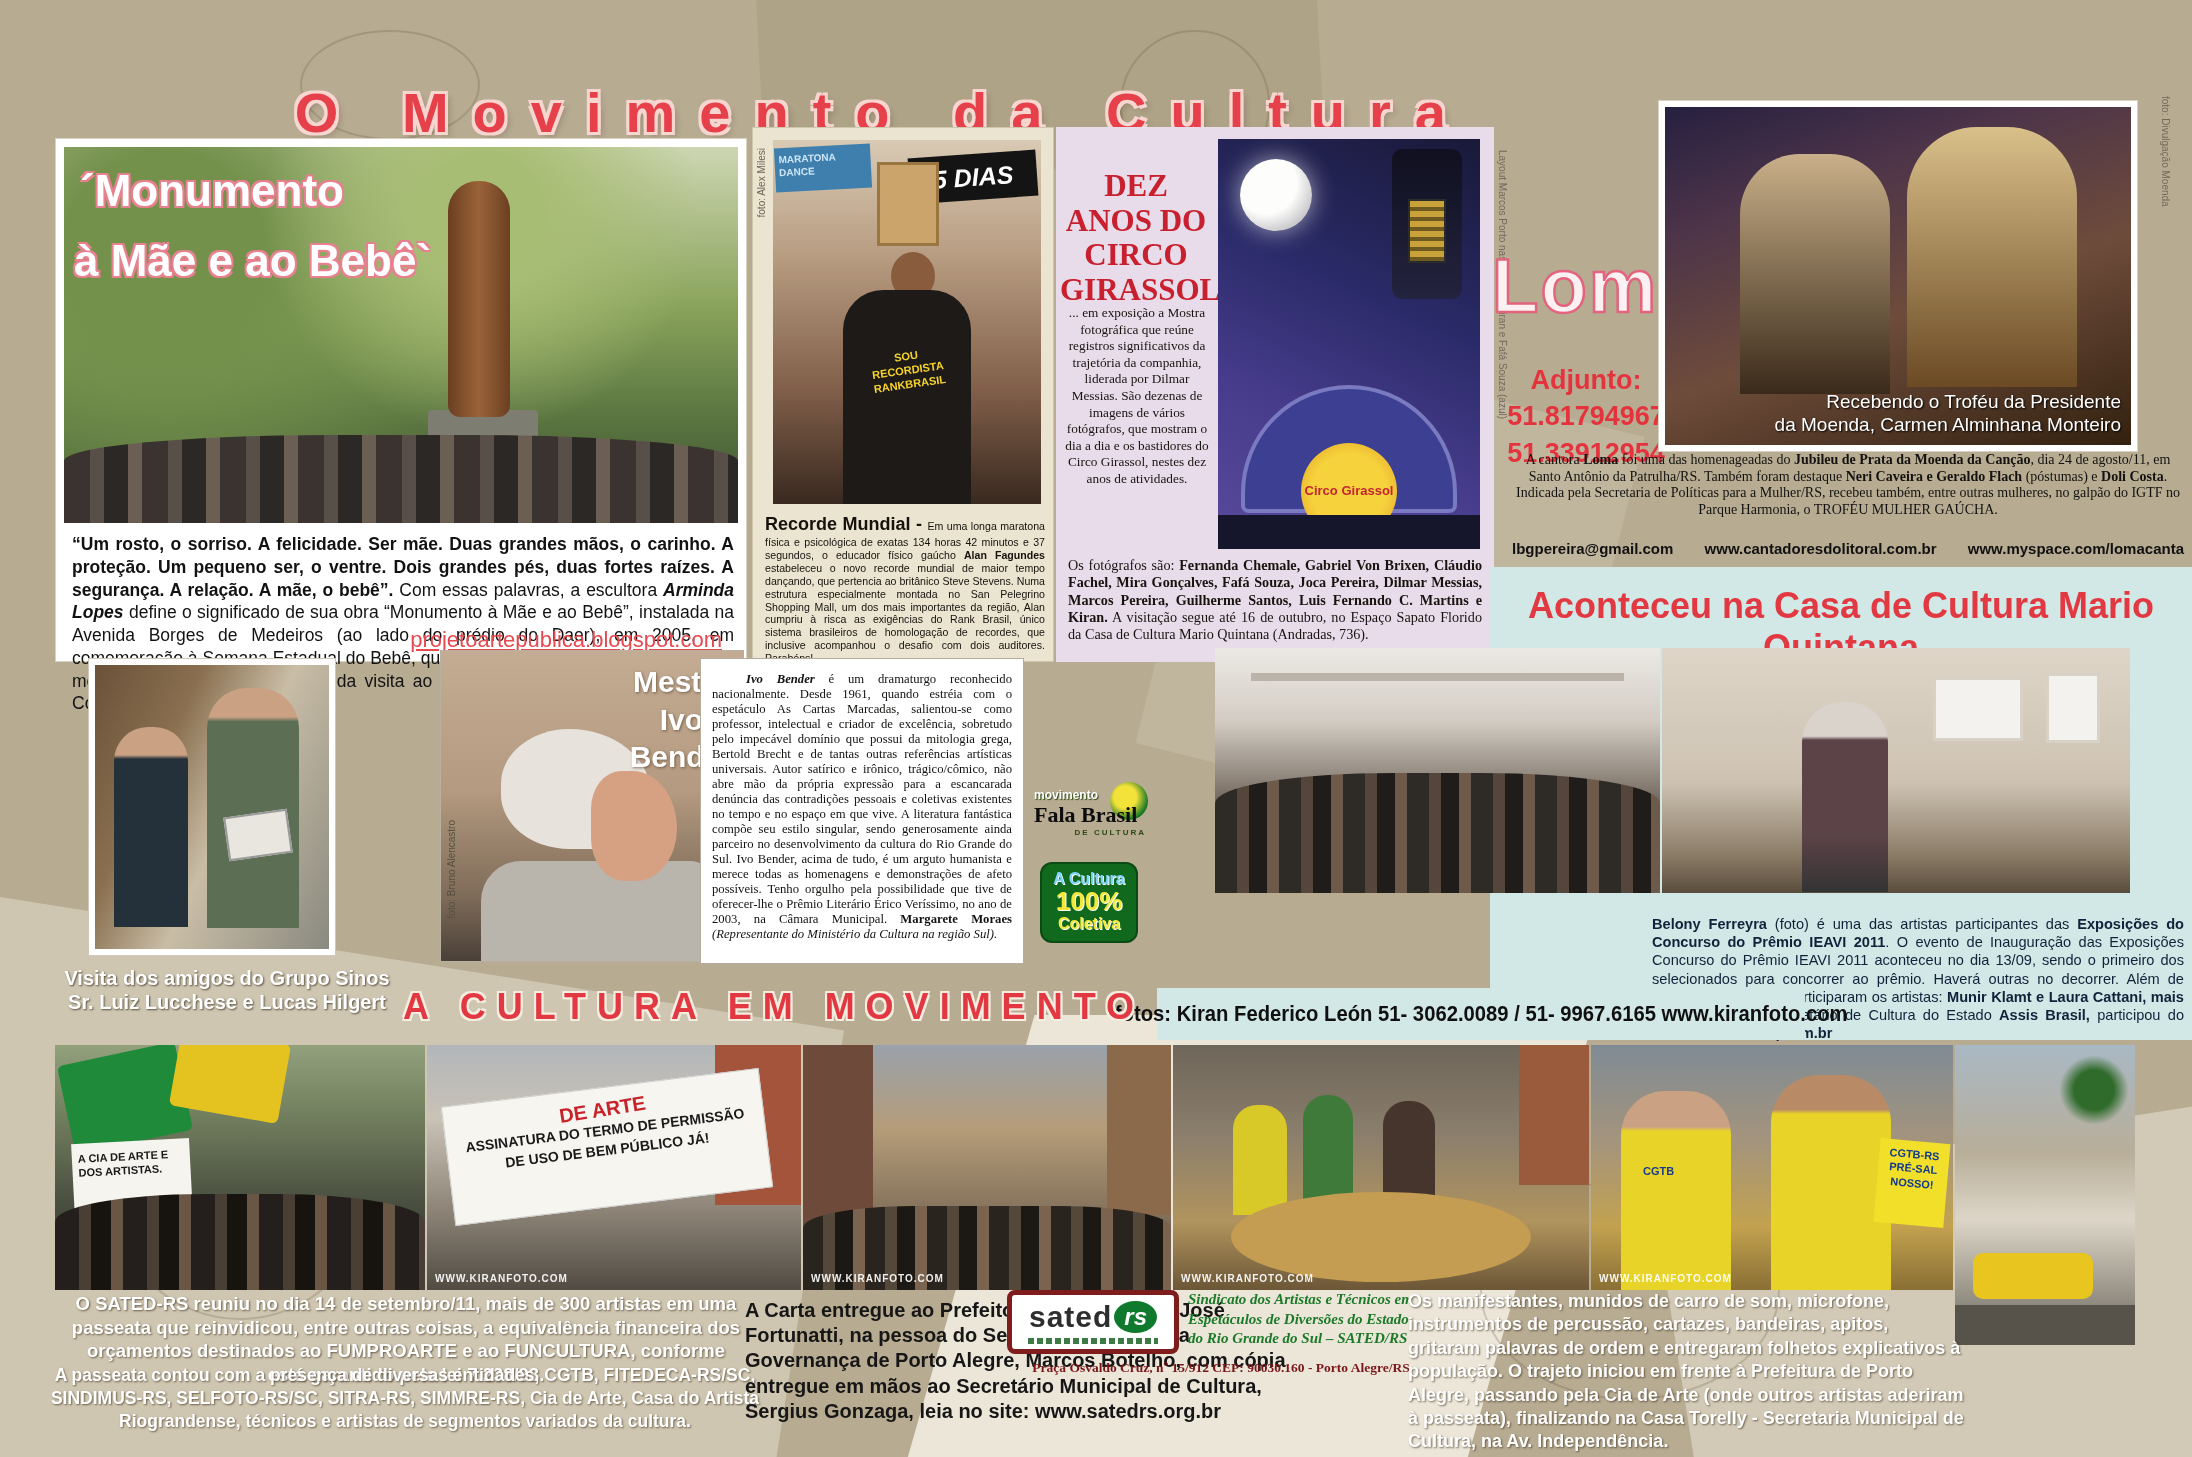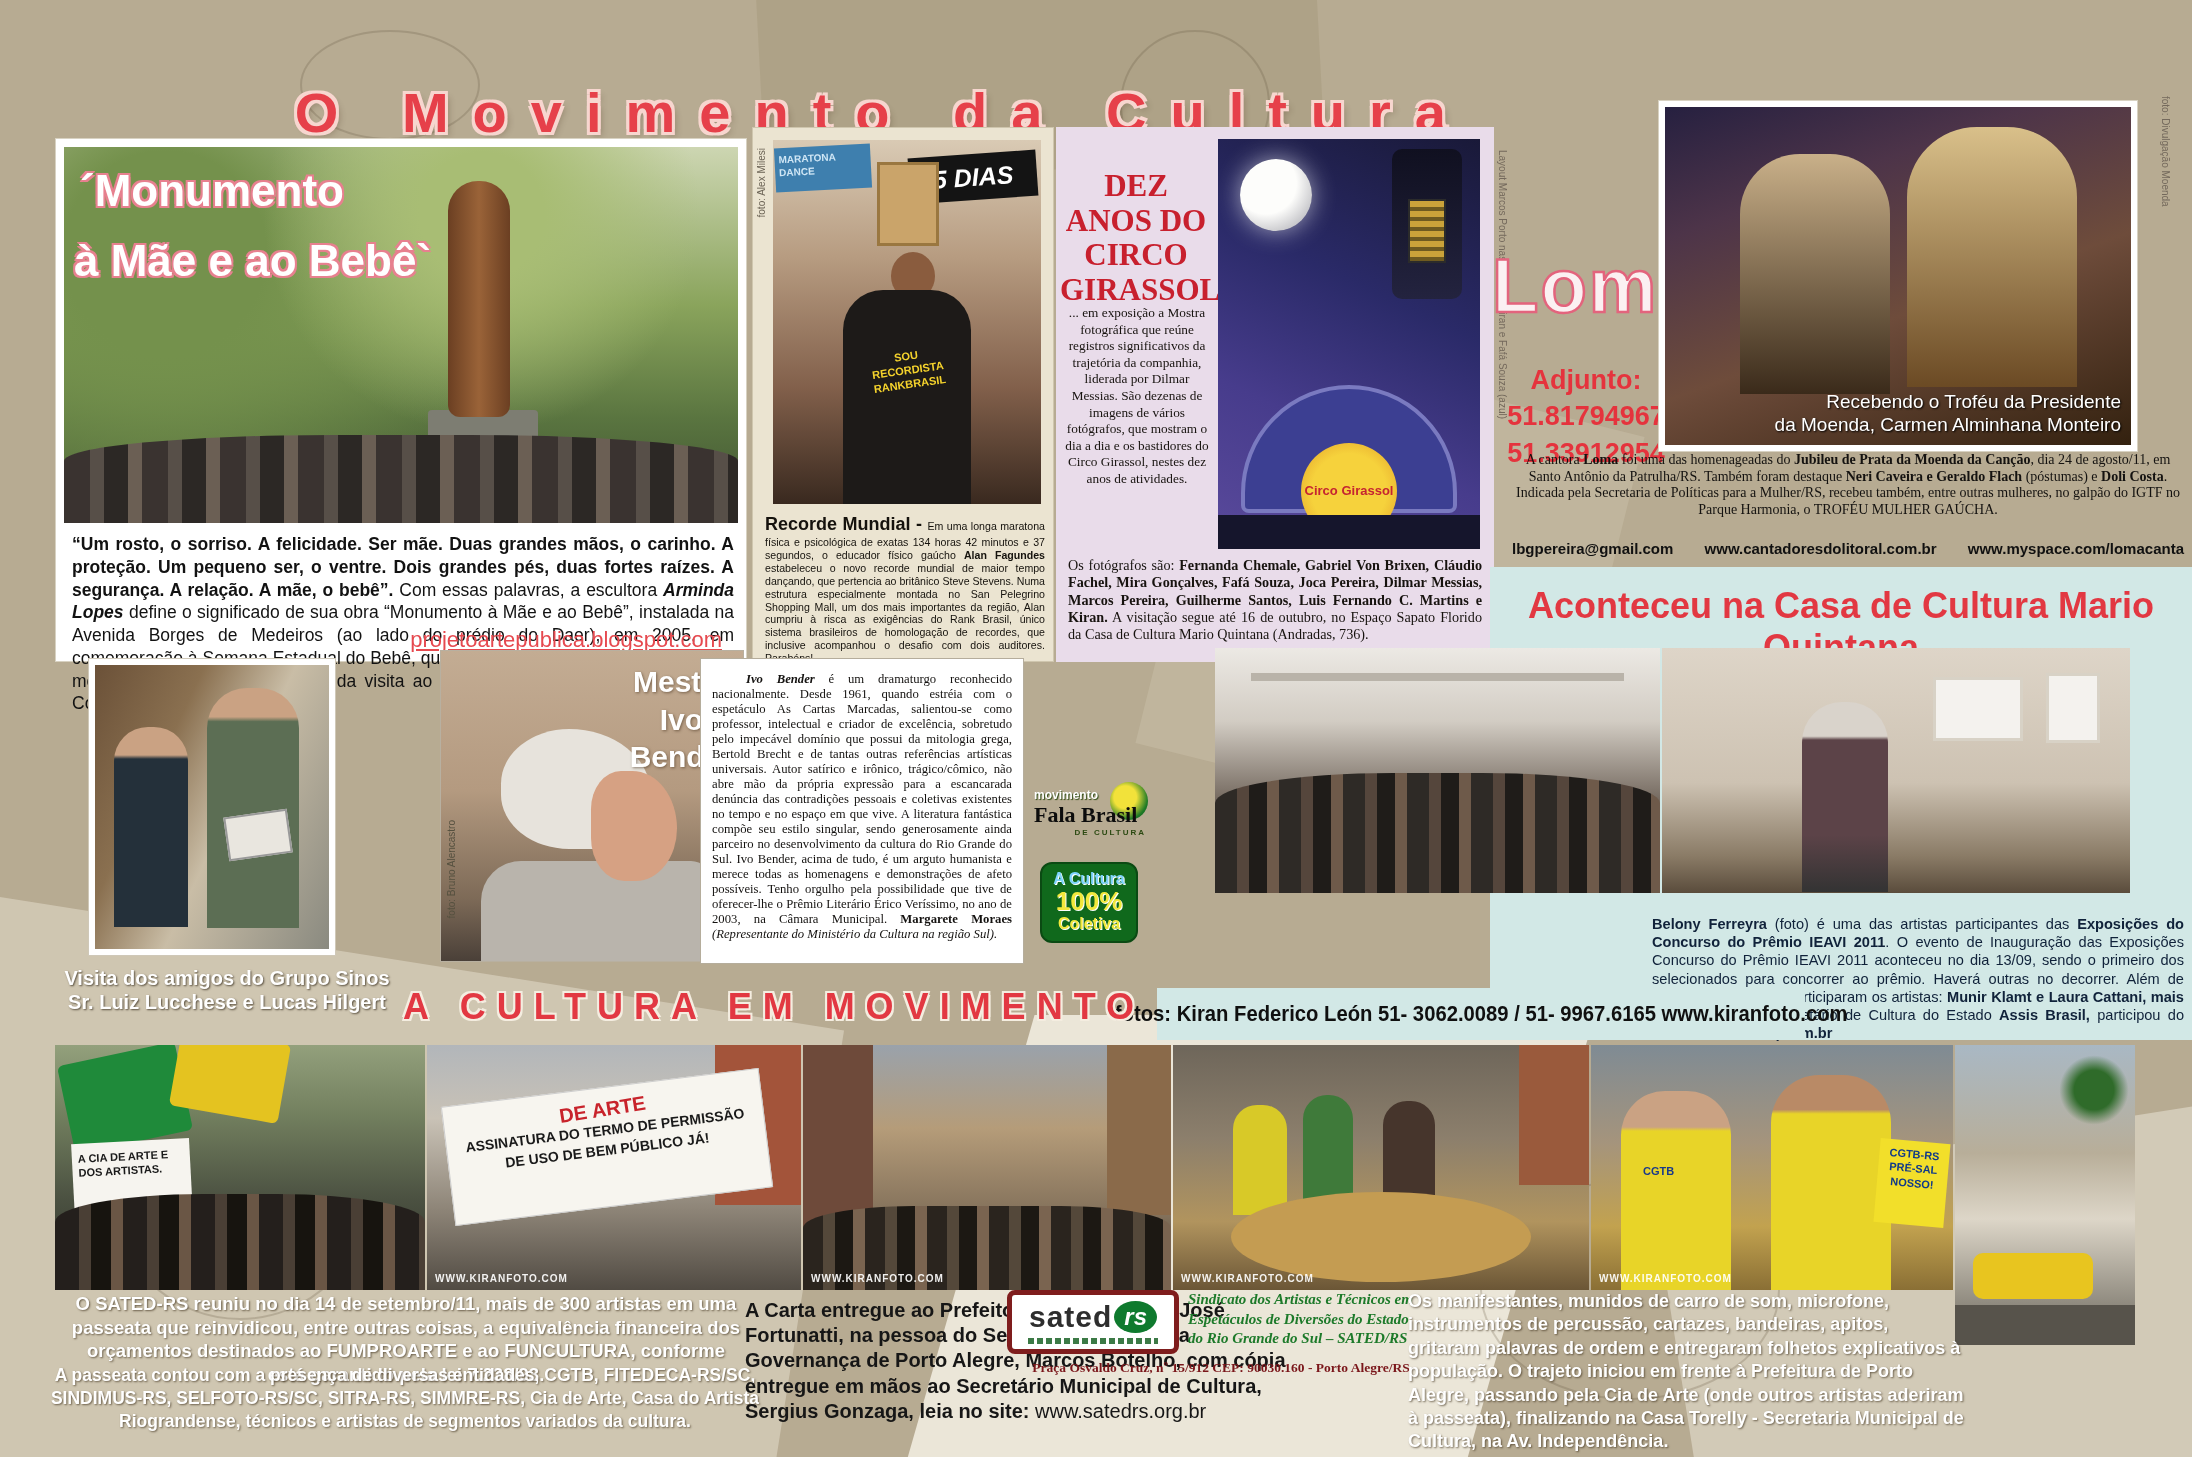--- a/index.html
+++ b/index.html
@@ -367,21 +367,21 @@
     <div class="watermark">WWW.KIRANFOTO.COM</div>
   </div>
   <div class="bphoto p6">
     <div class="p6-palm"></div>
     <div class="p6-taxi"></div>
     <div class="p6-street"></div>
   </div>
 
   <p class="sated-p1">O SATED-RS reuniu no dia 14 de setembro/11, mais de 300 artistas em uma passeata que reinvidicou, entre outras coisas, a equivalência financeira dos orçamentos destinados ao FUMPROARTE e ao FUNCULTURA, conforme está garantido pela lei 7.238/93.</p>
   <p class="sated-p2">A passeata contou com a presença de diversas entidades, CGTB, FITEDECA-RS/SC, SINDIMUS-RS, SELFOTO-RS/SC, SITRA-RS, SIMMRE-RS, Cia de Arte, Casa do Artista Riograndense, técnicos e artistas de segmentos variados da cultura.</p>
-  <p class="carta"><span>A Carta entregue ao Prefeito de Porto Alegre, José Fortunatti, na pessoa do Secretário Adjunto da Governança de Porto Alegre, Marcos Botelho, com cópia entregue em mãos ao Secretário Municipal de Cultura, Sergius Gonzaga, leia no site:  </span><span style="font-weight: normal;">www.satedrs.org.br</span></p>
+  <p class="carta"><span>A Carta entregue ao Prefeito de Porto Alegre, José Fortunatti, na pessoa do Secretário Adjunto da Governança de Porto Alegre, Marcos Botelho, com cópia entregue em mãos ao Secretário Municipal de Cultura, Sergius Gonzaga, leia no site:  </span><span style="font-weight: bold;">www.satedrs.org.br</span></p>
 
   <div class="satedrs-box">
     <div class="satedrs-row">
       <span class="satedrs-word">sated</span>
       <span class="satedrs-rs">rs</span>
     </div>
     <div class="logo-fineprint"></div>
   </div>
   <div class="satedrs-desc">
     <div>Sindicato dos Artistas e Técnicos em</div>

